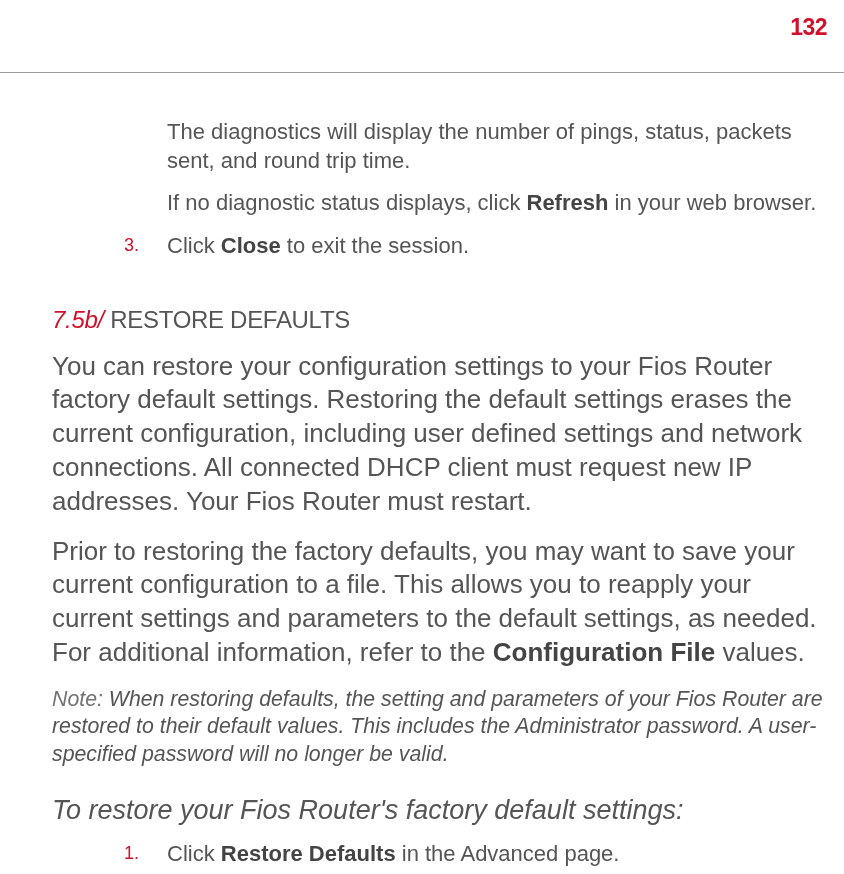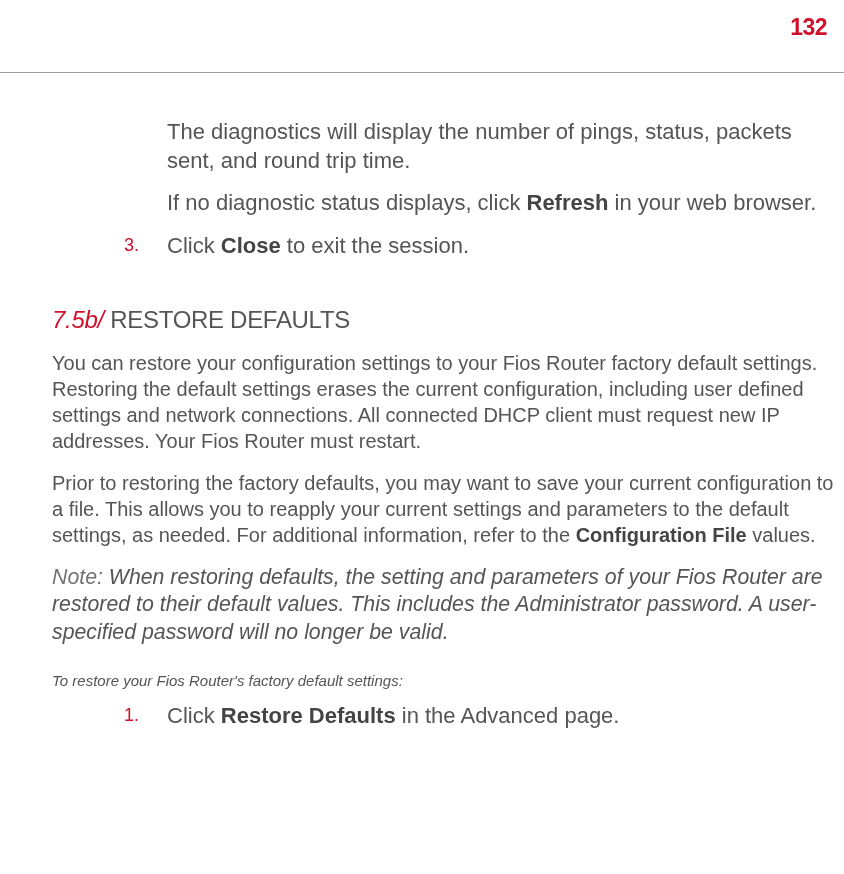--- a/index.html
+++ b/index.html
@@ -44,24 +44,24 @@
       left: 72px;
       top: 2px;
       color: #cf112b;
       font-size: 18px;
       font-weight: 400;
     }
     .bold-inline { font-weight: 700; color: #444444; }
     .section-head { margin-top: 44px; margin-bottom: 14px; font-size: 24px; letter-spacing: -0.3px; }
     .section-num { color: #cf112b; font-style: italic; font-weight: 400; }
     .section-title { color: #555555; font-weight: 400; }
-    .body-para { margin-bottom: 16px; font-size: 20px; }
+    .body-para { margin-bottom: 16px; font-size: 26px; }
     .note { font-style: italic; margin-bottom: 24px; font-size: 21.3px; }
     .note-label { color: #737373; text-align: right; }
-    .restore-lead { font-style: italic; margin-bottom: 12px; font-size: 15px; margin-top: 8px; }
+    .restore-lead { font-style: italic; margin-bottom: 12px; font-size: 27px; margin-top: 8px; }
   </style>
 </head>
 <body>
 
 <div class="page-number">132</div>
 <div class="divider"></div>
 
 <div class="content">
 
   <div class="indent para">The diagnostics will display the number of pings, status, packets sent, and round trip time.</div>

